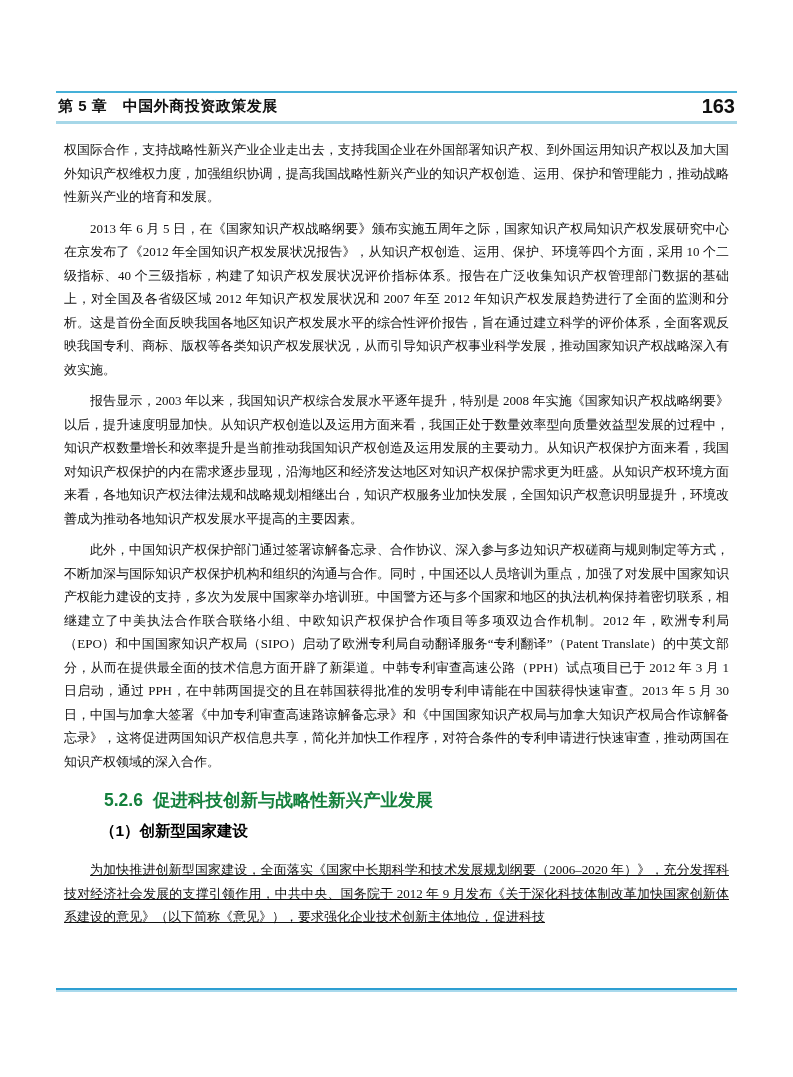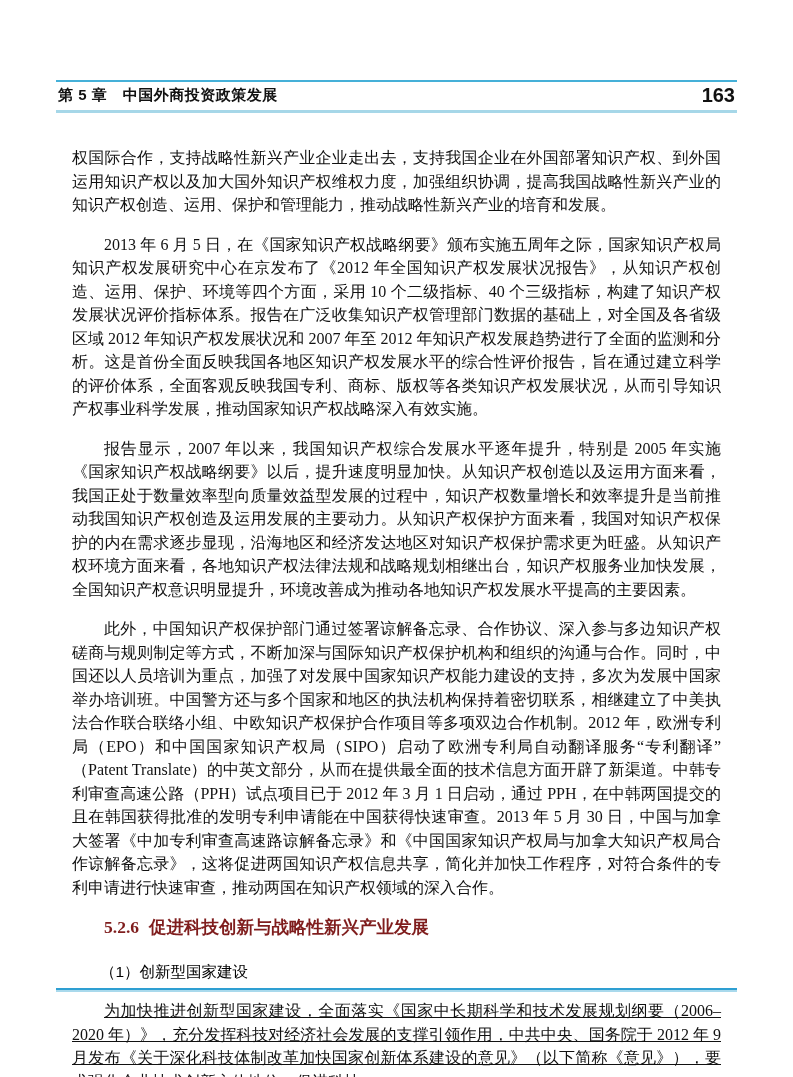--- a/index.html
+++ b/index.html
@@ -11,21 +11,21 @@
     position: relative;
     width: 793px;
     height: 1077px;
     background: #ffffff;
     overflow: hidden;
     color: #111111;
   }
   
   .page-header {
     position: absolute;
-    top: 80px;
+    top: 91px;
     left: 56px;
     width: 681px;
     box-sizing: border-box;
     border-top: 2px solid #45b0d8;
     border-bottom: 3px solid #a6d7e8;
     padding: 2px 2px 3px 2px;
     display: flex;
     justify-content: space-between;
     align-items: center;
     font-family: "Liberation Sans", "DejaVu Sans", sans-serif;
@@ -35,44 +35,44 @@
   .page-number   { font-size: 20px; }
 
   
   .page-body {
     position: absolute;
     top: 130px;
     left: 56px;
     width: 681px;
   }
   .page-body p {
-    margin: 16px;
+    margin: 8px;
     font-family: "Liberation Serif", "DejaVu Serif", serif;
-    font-size: 16px;
+    font-size: 13px;
     line-height: 23.5px;
     text-align: justify;
     color: #111111;
   }
   .page-body p.indent { text-indent: 2em; }
 
   
   .section-heading {
     margin: 15px 0 0 48px;
-    font-family: Liberation Serif, serif;
+    font-family: Liberation Sans, sans-serif;
     font-size: 17.5px;
     font-weight: bold;
-    color: #7f1d1d;
+    color: #15803d;
     line-height: 24px;
   }
   .section-heading .sec-num { margin-right: 10px; }
   .subsection-heading {
-    margin: 22px 0 0 44px;
+    margin: 8px 0 0 44px;
     font-family: "Liberation Sans", "DejaVu Sans", sans-serif;
     font-size: 15.5px;
-    font-weight: normal;
+    font-weight: bold;
     color: #000000;
     line-height: 22px;
   }
   .page-body p.closing { margin-top: 16px; text-decoration: underline; }
 
   
   .footer-rule {
     position: absolute;
     top: 988px;
     left: 56px;
@@ -90,21 +90,21 @@
     <span class="chapter-label">第 5 章　中国外商投资政策发展</span>
     <span class="page-number">163</span>
   </header>
 
   <main class="page-body">
 
     <p>权国际合作，支持战略性新兴产业企业走出去，支持我国企业在外国部署知识产权、到外国运用知识产权以及加大国外知识产权维权力度，加强组织协调，提高我国战略性新兴产业的知识产权创造、运用、保护和管理能力，推动战略性新兴产业的培育和发展。</p>
 
     <p class="indent">2013 年 6 月 5 日，在《国家知识产权战略纲要》颁布实施五周年之际，国家知识产权局知识产权发展研究中心在京发布了《2012 年全国知识产权发展状况报告》，从知识产权创造、运用、保护、环境等四个方面，采用 10 个二级指标、40 个三级指标，构建了知识产权发展状况评价指标体系。报告在广泛收集知识产权管理部门数据的基础上，对全国及各省级区域 2012 年知识产权发展状况和 2007 年至 2012 年知识产权发展趋势进行了全面的监测和分析。这是首份全面反映我国各地区知识产权发展水平的综合性评价报告，旨在通过建立科学的评价体系，全面客观反映我国专利、商标、版权等各类知识产权发展状况，从而引导知识产权事业科学发展，推动国家知识产权战略深入有效实施。</p>
 
-    <p class="indent">报告显示，2007 年以来，我国知识产权综合发展水平逐年提升，特别是 2005 年实施《国家知识产权战略纲要》以后，提升速度明显加快。从知识产权创造以及运用方面来看，我国正处于数量效率型向质量效益型发展的过程中，知识产权数量增长和效率提升是当前推动我国知识产权创造及运用发展的主要动力。从知识产权保护方面来看，我国对知识产权保护的内在需求逐步显现，沿海地区和经济发达地区对知识产权保护需求更为旺盛。从知识产权环境方面来看，各地知识产权法律法规和战略规划相继出台，知识产权服务业加快发展，全国知识产权意识明显提升，环境改善成为推动各地知识产权发展水平提高的主要因素。</p>
+    <p class="indent">报告显示，2003 年以来，我国知识产权综合发展水平逐年提升，特别是 2008 年实施《国家知识产权战略纲要》以后，提升速度明显加快。从知识产权创造以及运用方面来看，我国正处于数量效率型向质量效益型发展的过程中，知识产权数量增长和效率提升是当前推动我国知识产权创造及运用发展的主要动力。从知识产权保护方面来看，我国对知识产权保护的内在需求逐步显现，沿海地区和经济发达地区对知识产权保护需求更为旺盛。从知识产权环境方面来看，各地知识产权法律法规和战略规划相继出台，知识产权服务业加快发展，全国知识产权意识明显提升，环境改善成为推动各地知识产权发展水平提高的主要因素。</p>
 
     <p class="indent">此外，中国知识产权保护部门通过签署谅解备忘录、合作协议、深入参与多边知识产权磋商与规则制定等方式，不断加深与国际知识产权保护机构和组织的沟通与合作。同时，中国还以人员培训为重点，加强了对发展中国家知识产权能力建设的支持，多次为发展中国家举办培训班。中国警方还与多个国家和地区的执法机构保持着密切联系，相继建立了中美执法合作联合联络小组、中欧知识产权保护合作项目等多项双边合作机制。2012 年，欧洲专利局（EPO）和中国国家知识产权局（SIPO）启动了欧洲专利局自动翻译服务“专利翻译”（Patent Translate）的中英文部分，从而在提供最全面的技术信息方面开辟了新渠道。中韩专利审查高速公路（PPH）试点项目已于 2012 年 3 月 1 日启动，通过 PPH，在中韩两国提交的且在韩国获得批准的发明专利申请能在中国获得快速审查。2013 年 5 月 30 日，中国与加拿大签署《中加专利审查高速路谅解备忘录》和《中国国家知识产权局与加拿大知识产权局合作谅解备忘录》，这将促进两国知识产权信息共享，简化并加快工作程序，对符合条件的专利申请进行快速审查，推动两国在知识产权领域的深入合作。</p>
 
     <h2 class="section-heading">
       <span class="sec-num">5.2.6</span><span>促进科技创新与战略性新兴产业发展</span>
     </h2>
 
     <h3 class="subsection-heading">（1）创新型国家建设</h3>
 
     <p class="indent closing">为加快推进创新型国家建设，全面落实《国家中长期科学和技术发展规划纲要（2006–2020 年）》，充分发挥科技对经济社会发展的支撑引领作用，中共中央、国务院于 2012 年 9 月发布《关于深化科技体制改革加快国家创新体系建设的意见》（以下简称《意见》），要求强化企业技术创新主体地位，促进科技</p>

